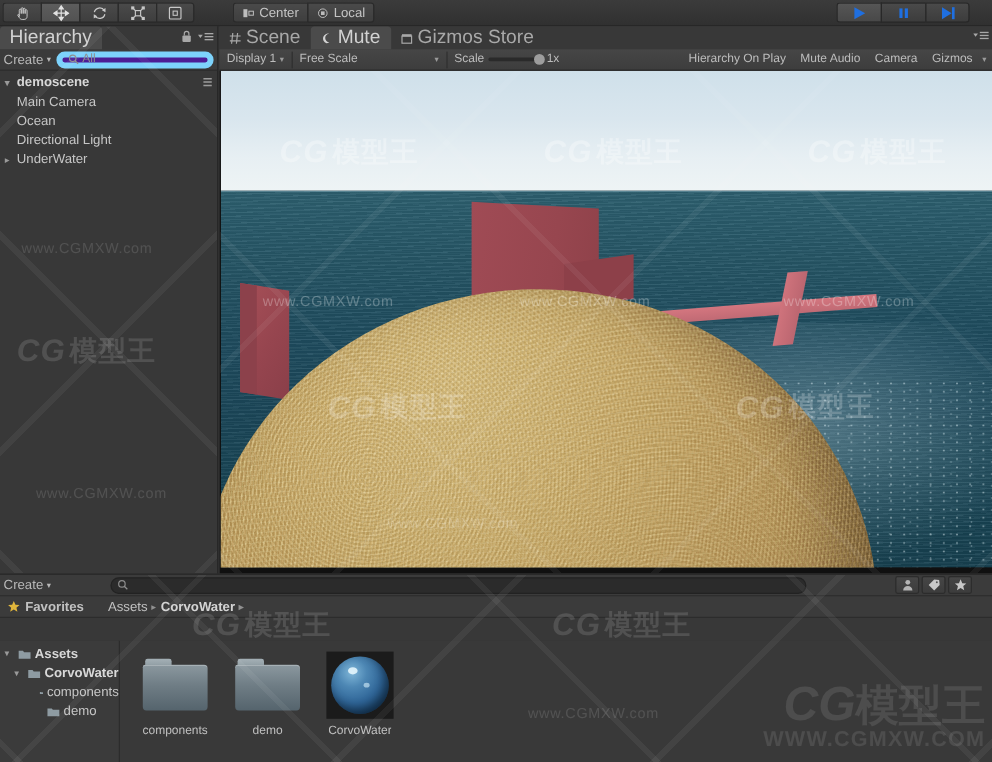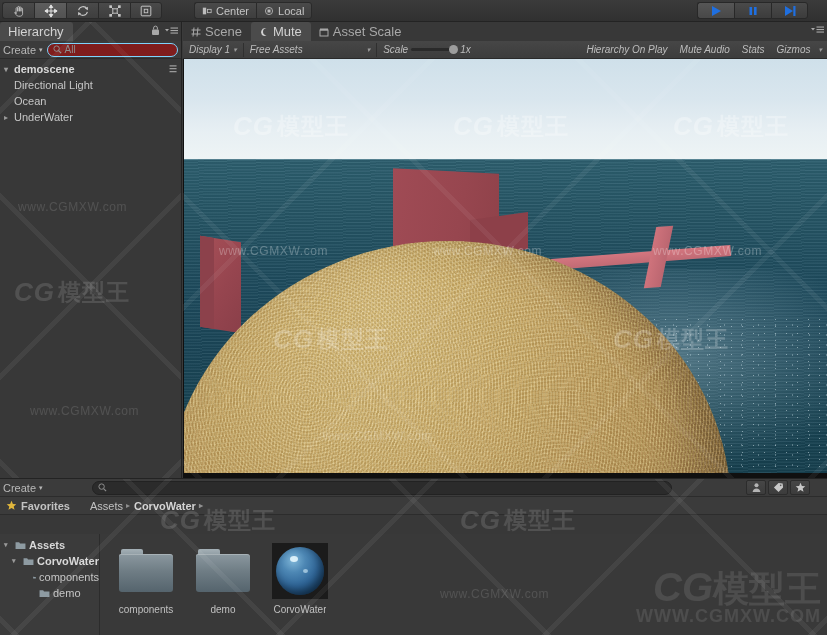--- a/index.html
+++ b/index.html
@@ -59,58 +59,58 @@
     position: absolute; left: 0; top: 22px; width: 182px; height: 456px;
     background: #383838; border-right: 1px solid #232323;
   }
   .panel-tabrow {
     height: 19px; background: #383838;
     display: flex; align-items: flex-end; position: relative;
   }
   .panel-tab {
     height: 19px; padding: 0 9px 0 8px;
     display: flex; align-items: center; gap: 4px;
-    font-size: 13px; color: #a8a8a8; cursor: pointer;
+    font-size: 16px; color: #a8a8a8; cursor: pointer;
     border-radius: 3px 3px 0 0;
   }
   .panel-tab.active { background: #4b4b4b; color: #d2d2d2; }
   .tabrow-right {
     position: absolute; right: 3px; top: 3px;
     display: flex; align-items: center; gap: 5px;
   }
   .hier-toolbar {
     height: 18px; background: #3b3b3b;
     border-bottom: 1px solid #2c2c2c;
     display: flex; align-items: center; padding: 0 3px; gap: 4px;
   }
   .create-btn { font-size: 11px; color: #b8b8b8; display: flex; align-items: center; gap: 3px; cursor: pointer; }
   .search-pill {
-    flex: 1; height: 14px; background: #7f1d1d;
-    border: 1px solid #7dd3fc; border-radius: 7px;
+    flex: 1; height: 14px; background: #4c1d95;
+    border: 5px solid #7dd3fc; border-radius: 7px;
     display: flex; align-items: center; padding: 0 5px; gap: 3px;
     color: #8e8e8e; font-size: 10px;
   }
   .hier-list { padding-top: 2px; }
   .hier-row {
     height: 16px; display: flex; align-items: center;
     font-size: 11px; color: #c6c6c6; padding-left: 4px; cursor: pointer;
   }
   .hier-row.scene { color: #d8d8d8; font-weight: bold; position: relative; }
   .hier-row .arrow { width: 10px; font-size: 8px; color: #9a9a9a; }
 
   
   #gamepanel {
     position: absolute; left: 183px; top: 22px; width: 644px; height: 456px;
     background: #3b3b3b;
   }
   .gv-tabrow { height: 19px; display: flex; align-items: flex-end; position: relative; background: #383838; }
   .gv-toolbar {
     height: 18px; background: linear-gradient(#464646,#3d3d3d);
     border-bottom: 1px solid #2a2a2a;
-    display: flex; align-items: center; font-size: 10px; color: #bdbdbd; font-style: italic;
+    display: flex; align-items: center; font-size: 10px; color: #bdbdbd;
   }
   .gv-item { padding: 0 6px; height: 16px; display: flex; align-items: center; gap: 3px; cursor: pointer; }
   .gv-sep { width: 1px; height: 14px; background: #2f2f2f; }
   .gv-spacer { flex: 1; }
   .scale-slider { width: 46px; height: 3px; background: #2a2a2a; border-radius: 2px; position: relative; }
   .scale-knob { position: absolute; right: -1px; top: -3px; width: 9px; height: 9px; border-radius: 50%; background: #9d9d9d; }
 
   #gameview {
     position: absolute; left: 0; top: 37px; width: 644px; height: 419px;
     background: #101010; overflow: hidden;
@@ -463,25 +463,29 @@
     </div>
 
     <div class="hier-list">
       <div class="hier-row scene">
         <span class="arrow">▾</span>
         <span>demoscene</span>
         <span style="position:absolute;right:4px;font-size:9px;color:#9a9a9a">☰</span>
       </div>
       <div class="hier-row">
         <span class="arrow"></span>
-        <span>Directional Light</span>
+        <span>Main Camera</span>
       </div>
       <div class="hier-row">
         <span class="arrow"></span>
         <span>Ocean</span>
+      </div>
+      <div class="hier-row">
+        <span class="arrow"></span>
+        <span>Directional Light</span>
       </div>
       <div class="hier-row">
         <span class="arrow">▸</span>
         <span>UnderWater</span>
       </div>
     </div>
 
     <div class="wm-layer">
       <div class="wm-cross"></div>
       <div class="wm-logo" style="left:14px; top:255px;">
@@ -510,63 +514,63 @@
         <svg width="10" height="10" viewBox="0 0 10 10">
           <path d="M7.5 1.2A4 4 0 105 9a4.3 4.3 0 002.5-.8A3.3 3.3 0 017.5 1.2z" fill="#d2d2d2"></path>
         </svg>
         <span>Mute</span>
       </div>
       <div class="panel-tab">
         <svg width="10" height="10" viewBox="0 0 10 10">
           <rect x="1" y="3" width="8" height="6" fill="none" stroke="#a8a8a8" stroke-width="1"></rect>
           <rect x="1" y="1.5" width="8" height="2" fill="#a8a8a8"></rect>
         </svg>
-        <span>Asset Scale</span>
+        <span>Gizmos Store</span>
       </div>
       <div class="tabrow-right">
         <svg width="13" height="9" viewBox="0 0 13 9">
           <polygon points="0,3 4,3 2,5.6" fill="#a8a8a8"></polygon>
           <g fill="#a8a8a8">
               <rect x="5.5" y="1.5" width="7.5" height="1.1"></rect>
               <rect x="5.5" y="4" width="7.5" height="1.1"></rect>
               <rect x="5.5" y="6.5" width="7.5" height="1.1"></rect>
             </g>
         </svg>
       </div>
     </div>
 
     <div class="gv-toolbar">
       <div class="gv-item">
         <span>Display 1</span>
         <span style="font-size:7px;color:#9a9a9a">▾</span>
       </div>
       <div class="gv-sep"></div>
       <div class="gv-item">
-        <span>Free Assets</span>
+        <span>Free Scale</span>
       </div>
       <div class="gv-item" style="margin-left:52px">
         <span style="font-size:7px;color:#9a9a9a">▾</span>
       </div>
       <div class="gv-sep"></div>
       <div class="gv-item">
         <span>Scale</span>
         <div class="scale-slider">
           <div class="scale-knob"></div>
         </div>
         <span>1x</span>
       </div>
       <div class="gv-spacer"></div>
       <div class="gv-item">
         <span>Hierarchy On Play</span>
       </div>
       <div class="gv-item">
         <span>Mute Audio</span>
       </div>
       <div class="gv-item">
-        <span>Stats</span>
+        <span>Camera</span>
       </div>
       <div class="gv-item">
         <span>Gizmos</span>
       </div>
       <div class="gv-item" style="padding-left:2px;padding-right:5px">
         <span style="font-size:7px;color:#9a9a9a">▾</span>
       </div>
     </div>
 
     <div id="gameview">

